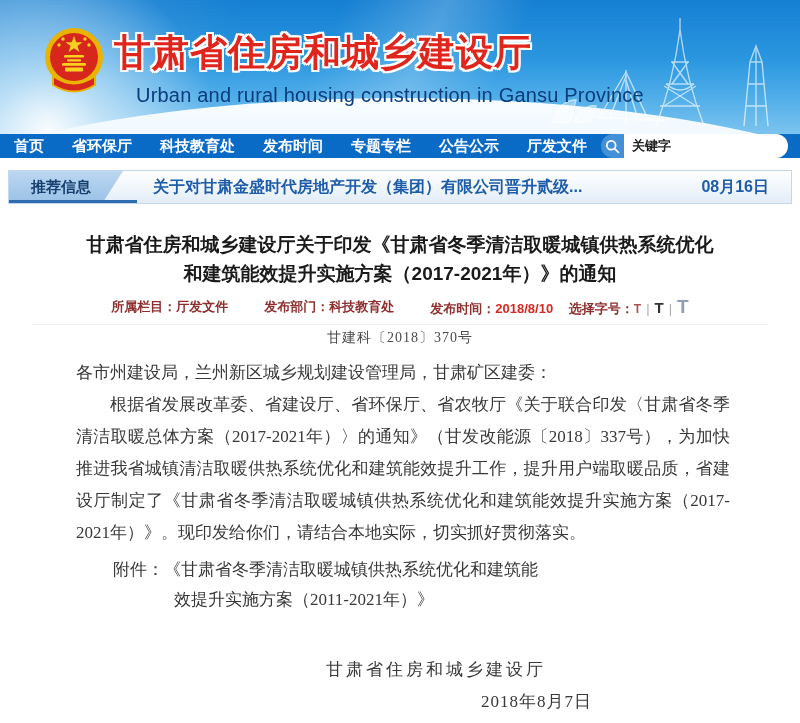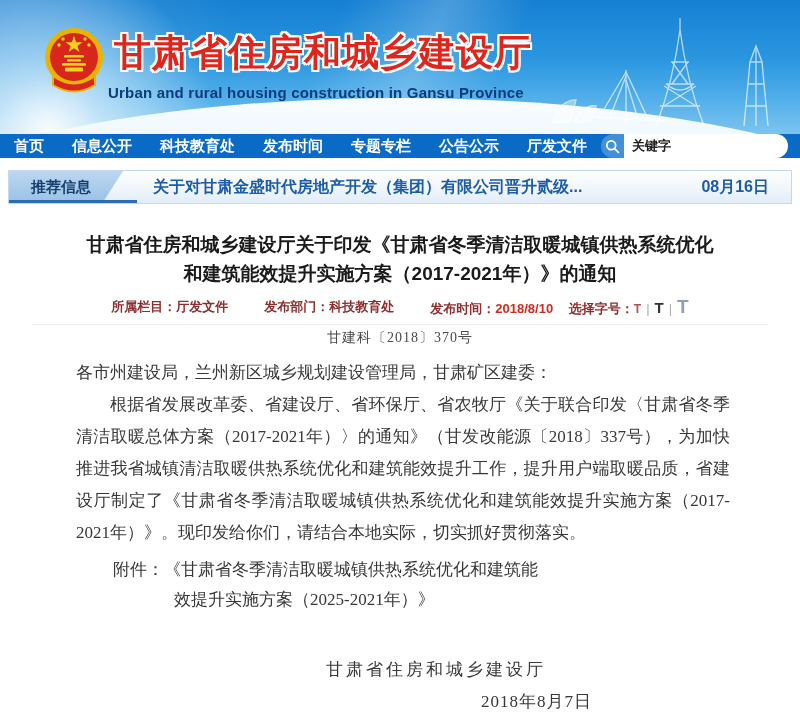--- a/index.html
+++ b/index.html
@@ -21,22 +21,22 @@
     background:linear-gradient(180deg,#f7fcff 0%,#d9eefb 60%);
   }
   .landmarks{position:absolute;right:0;top:0;width:260px;height:134px;opacity:.75;}
   .emblem{position:absolute;left:42px;top:24px;width:64px;height:76px;}
   .site-title{
     position:absolute;left:114px;top:28px;
     font-size:37px;font-weight:bold;color:#e0261c;letter-spacing:1px;white-space:nowrap;
     text-shadow:-2px -2px 0 #fff,2px -2px 0 #fff,-2px 2px 0 #fff,2px 2px 0 #fff,0 2px 0 #fff,2px 0 0 #fff,0 -2px 0 #fff,-2px 0 0 #fff;
   }
   .site-subtitle{
-    position:absolute;left:108px;top:84px;
-    font-size:15px;font-weight:bold;color:#0b3c7c;letter-spacing:.2px;white-space:nowrap;
+    position:absolute;left:136px;top:84px;
+    font-size:20px;font-weight:normal;color:#0b3c7c;letter-spacing:.2px;white-space:nowrap;
   }
   
   .nav-bar{
     width:800px;height:24px;background:#0a6bc6;display:flex;align-items:center;
     padding:0 10px;box-sizing:border-box;
   }
   .nav-item{color:#fff;font-size:15px;font-weight:bold;padding:0 14px;cursor:pointer;white-space:nowrap;text-decoration:none;}
   .nav-item:first-child{padding-left:4px;}
   .search-box{margin-left:auto;margin-right:2px;height:24px;display:flex;border-radius:12px;overflow:hidden;}
   .search-btn{width:32px;background:#4190d8;display:flex;align-items:center;justify-content:center;cursor:pointer;}
@@ -123,21 +123,21 @@
 
     <path d="M11,52 Q32,67 53,52 L53,61 Q32,74 11,61 Z" fill="#d7271d" stroke="#e9b400" stroke-width="2"></path>
   </svg>
 
   <div class="site-title">甘肃省住房和城乡建设厅</div>
   <div class="site-subtitle">Urban and rural housing construction in Gansu Province</div>
 </div>
 
 <div class="nav-bar">
   <a class="nav-item">首页</a>
-  <a class="nav-item">信息公开</a>
+  <a class="nav-item">省环保厅</a>
   <a class="nav-item">科技教育处</a>
   <a class="nav-item">发布时间</a>
   <a class="nav-item">专题专栏</a>
   <a class="nav-item">公告公示</a>
   <a class="nav-item">厅发文件</a>
   <div class="search-box">
     <div class="search-btn">
       <svg width="15" height="15" viewBox="0 0 15 15">
         <circle cx="6.2" cy="6.2" r="4.4" fill="none" stroke="#fff" stroke-width="1.8"></circle>
         <line x1="9.6" y1="9.6" x2="13.4" y2="13.4" stroke="#fff" stroke-width="1.8" stroke-linecap="round"></line>
@@ -174,18 +174,18 @@
 
 <div class="doc-number">甘建科〔2018〕370号</div>
 
 <div class="article-body">
   <div class="salutation">各市州建设局，兰州新区城乡规划建设管理局，甘肃矿区建委：</div>
   <div class="para">根据省发展改革委、省建设厅、省环保厅、省农牧厅《关于联合印发〈甘肃省冬季清洁取暖总体方案（2017-2021年）〉的通知》（甘发改能源〔2018〕337号），为加快推进我省城镇清洁取暖供热系统优化和建筑能效提升工作，提升用户端取暖品质，省建设厅制定了《甘肃省冬季清洁取暖城镇供热系统优化和建筑能效提升实施方案（2017-2021年）》。现印发给你们，请结合本地实际，切实抓好贯彻落实。</div>
   <div class="attachment">
     <span class="att-label">附件：</span>
     <span>
       <div>《甘肃省冬季清洁取暖城镇供热系统优化和建筑能</div>
-      <div class="att-line2">效提升实施方案（2025-2021年）》</div>
+      <div class="att-line2">效提升实施方案（2011-2021年）》</div>
     </span>
   </div>
   <div class="signature">甘肃省住房和城乡建设厅</div>
   <div class="sign-date">2018年8月7日</div>
 </div>
 
 </body></html>

